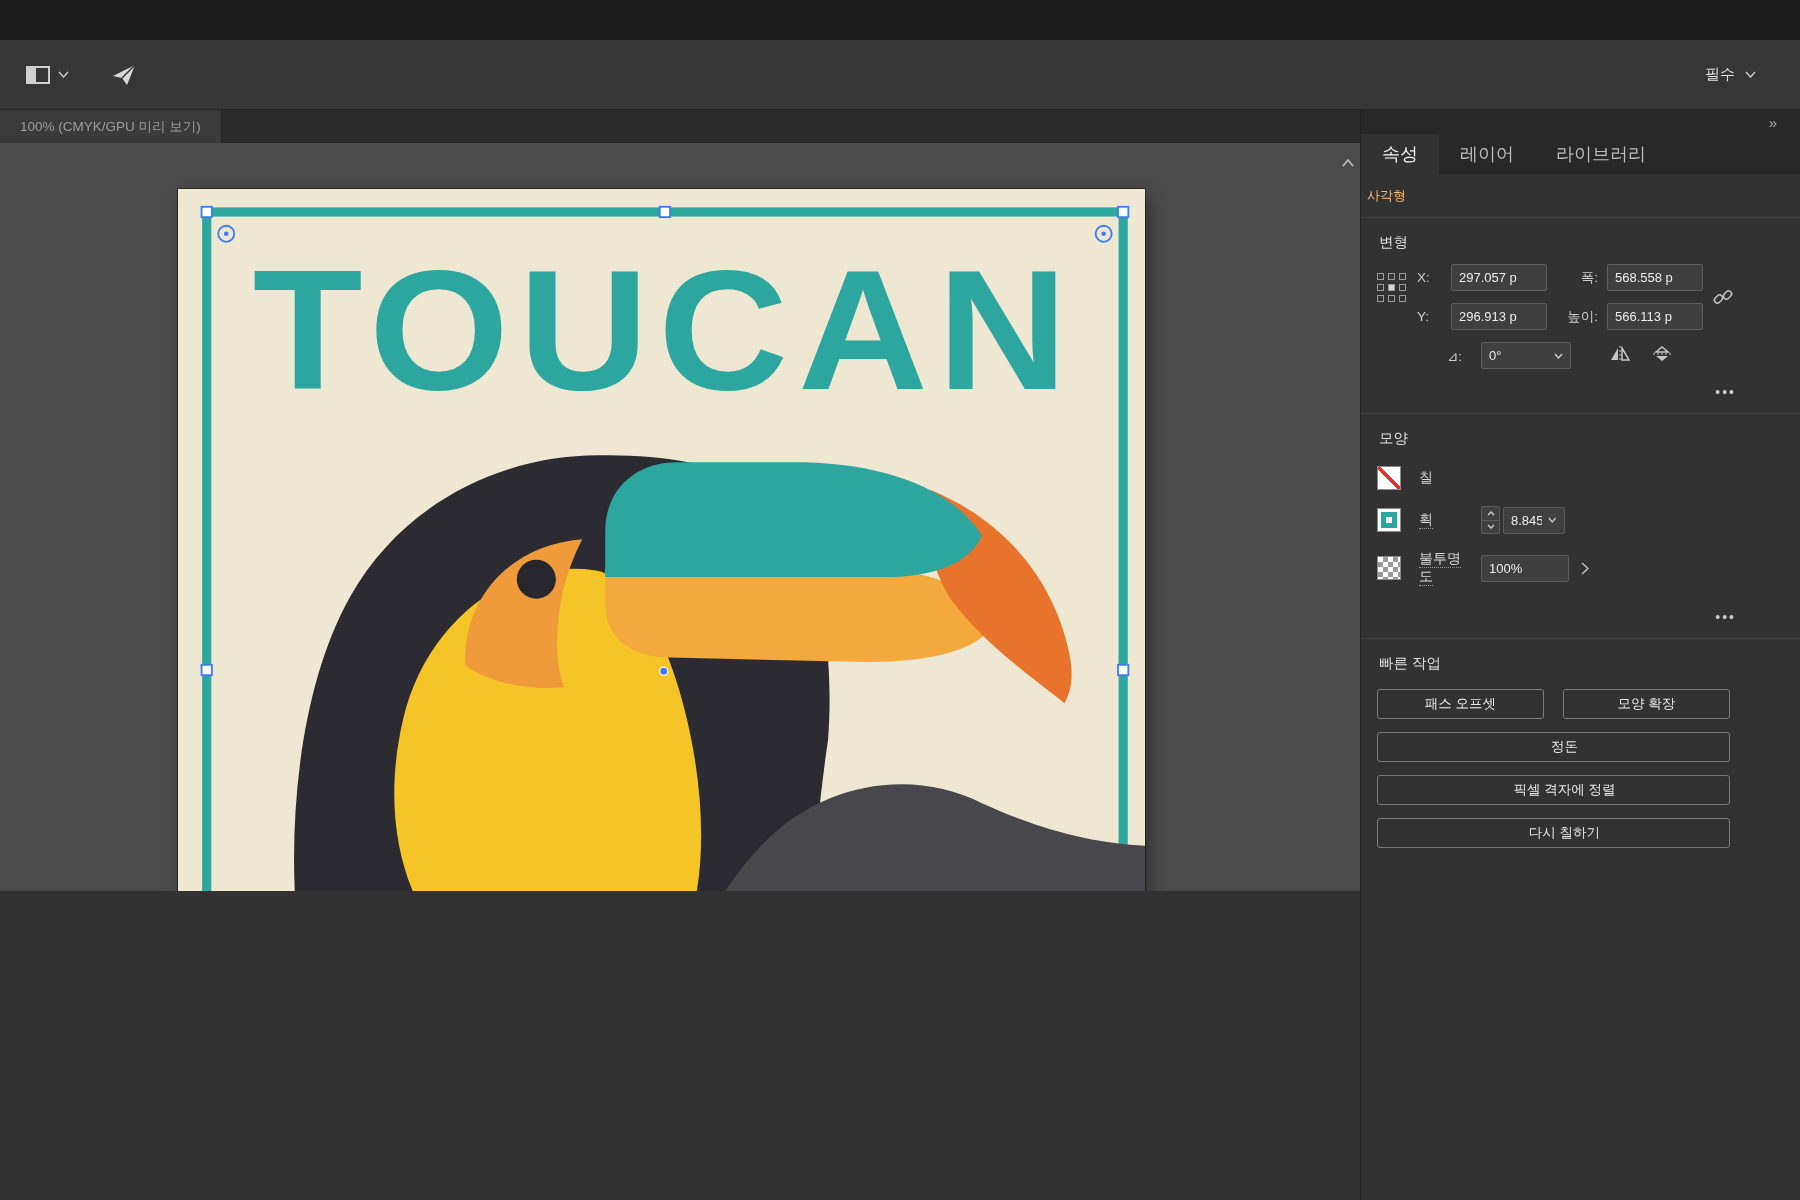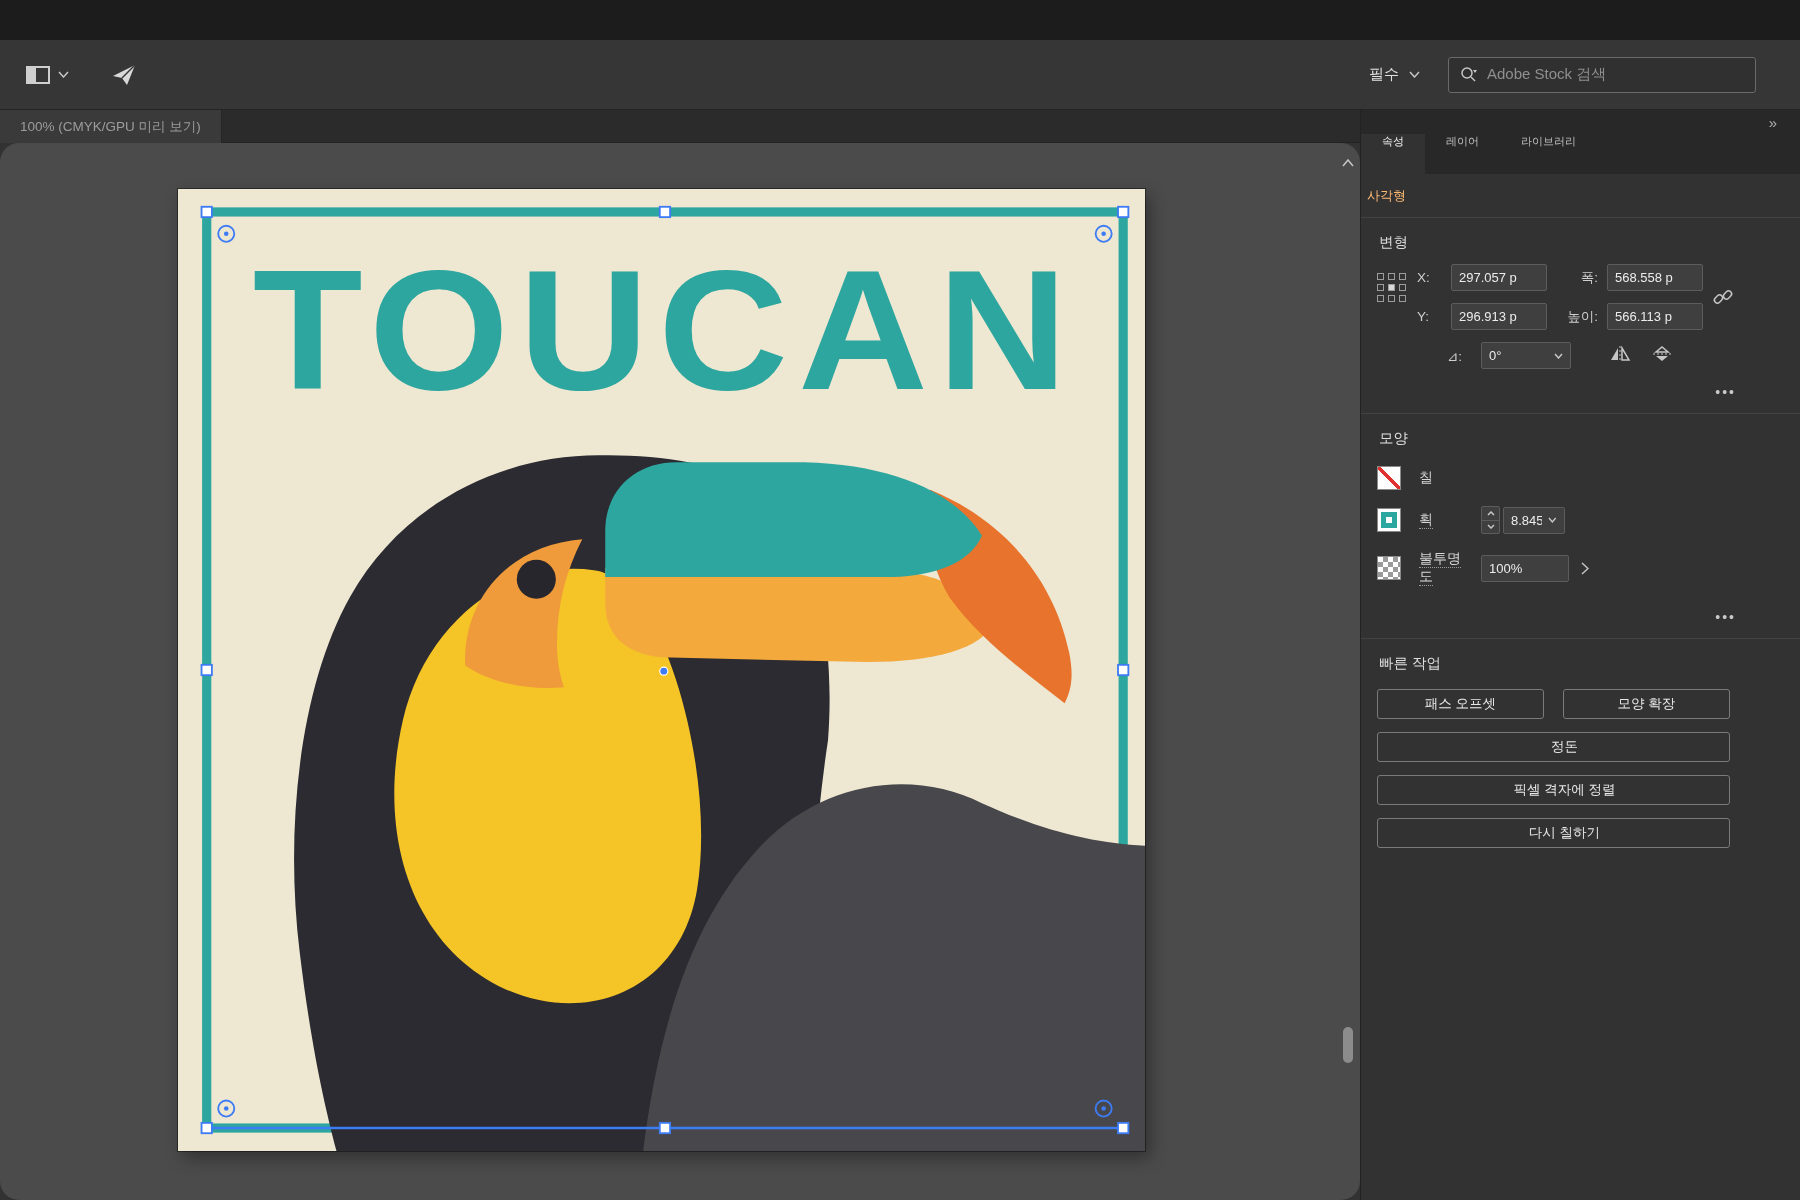--- a/index.html
+++ b/index.html
@@ -20,35 +20,35 @@
                background: #303030; border: 1px solid #6a6a6a; border-radius: 3px; padding: 0 10px; }
   .searchbox .ph { color: #8f8f8f; font-size: 15px; white-space: nowrap; overflow: hidden; }
 
   
   .tabstrip { position: absolute; top: 110px; left: 0; width: 1360px; height: 33px; background: #2b2b2b;
               border-bottom: 1px solid #232323; display: flex; }
   .doctab { height: 33px; display: flex; align-items: center; padding: 0 20px; background: #3a3a3a;
             color: #9c9c9c; font-size: 13.5px; border-right: 1px solid #262626; white-space: nowrap; }
 
   
-  .canvas { position: absolute; top: 143px; left: 0; width: 1360px; height: 1057px; background: #4b4b4b; overflow: hidden; border-radius: 19px; }
+  .canvas { position: absolute; top: 143px; left: 0; width: 1360px; height: 748px; background: #4b4b4b; overflow: hidden; }
   .artboard { position: absolute; left: 178px; top: 46px; width: 967px; height: 962px;
               box-shadow: 0 0 0 1px rgba(0,0,0,.4), 5px 7px 16px rgba(0,0,0,.35); }
   .artboard svg { display: block; width: 100%; height: 100%; }
   .vscroll { position: absolute; top: 0; right: 4px; width: 16px; height: 100%; }
   .scroll-up { position: absolute; top: 10px; left: 2px; color: #a6a6a6; }
   .scroll-thumb { position: absolute; top: 884px; left: 3px; width: 10px; height: 36px; background: #8c8c8c; border-radius: 6px; }
 
   
   .panel { position: absolute; top: 110px; left: 1360px; width: 440px; height: 1090px; background: #323232;
            border-left: 1px solid #222; display: flex; flex-direction: column; color: #d4d4d4; }
   .panel-topstrip { height: 24px; background: #282828; display: flex; justify-content: flex-end; align-items: center; padding-right: 22px; }
   .overflow-glyph { color: #b0b0b0; font-size: 15px; letter-spacing: 1px; cursor: default; }
   .panel-tabs { height: 40px; background: #282828; display: flex; align-items: stretch; }
-  .ptab { display: flex; padding: 0 21px; font-size: 11px; color: #bdbdbd; cursor: default; }
+  .ptab { display: flex; align-items: center; padding: 0 21px; font-size: 18px; color: #bdbdbd; cursor: default; }
   .ptab.active { background: #323232; color: #f2f2f2; }
   .panel-body { flex: 1; background: #323232; overflow: hidden; }
 
   .divider { border-bottom: 1px solid #434343; }
   .objhdr { padding: 13px 6px 12px; font-size: 13px; color: #fdba74; }
   .sec-title { padding: 15px 18px 10px; font-size: 14.5px; color: #dedede; }
 
   .transform { position: relative; display: flex; padding: 2px 0 0 16px; }
   .refpoint { width: 34px; padding-top: 9px; }
   .ref-grid { display: grid; grid-template-columns: repeat(3, 7px); gap: 4px; }
@@ -124,28 +124,20 @@
         </svg>
       </div>
     </div>
     <div class="appbar-right">
       <div class="ws-menu">
         <span>필수</span>
         <svg width="11" height="7" viewBox="0 0 11 7">
           <path d="M1 1 L5.5 6 L10 1" class="icon-stroke"></path>
         </svg>
       </div>
-      <div class="searchbox">
-        <svg width="20" height="18" viewBox="0 0 20 18">
-          <circle cx="8" cy="7" r="5" class="icon-stroke"></circle>
-          <path d="M12 11 L16 15" class="icon-stroke"></path>
-          <path d="M14 4 L18 4 L16 7 Z" fill="#c6c6c6"></path>
-        </svg>
-        <span class="ph">Adobe Stock 검색</span>
-      </div>
     </div>
   </div>
 
   <div class="tabstrip">
     <div class="doctab">
       <span>100% (CMYK/GPU 미리 보기)</span>
     </div>
   </div>
 
   <div class="canvas">

